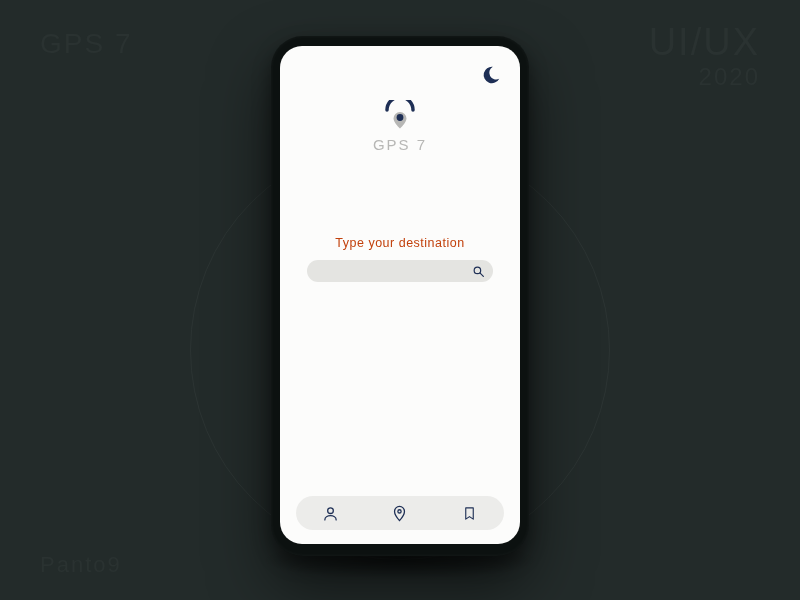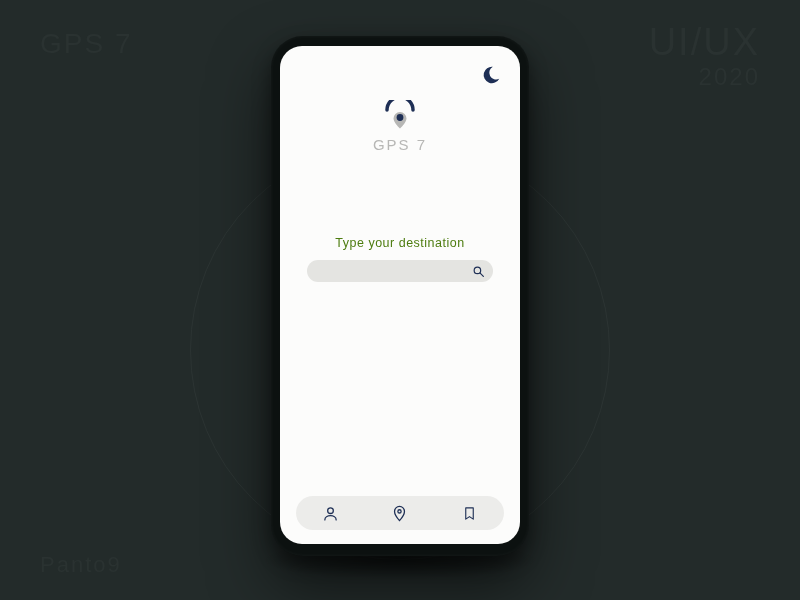--- a/index.html
+++ b/index.html
@@ -97,21 +97,21 @@
   .search-block {
     position: absolute;
     top: 190px;
     left: 0; right: 0;
     display: flex;
     flex-direction: column;
     align-items: center;
     gap: 10px;
   }
   .search-label {
-    color: #4d7c0f;
+    color: #c2410c;
     font-size: 12.5px;
     letter-spacing: .5px;
   }
   .search-bar {
     width: 186px;
     height: 22px;
     background: #e4e4e1;
     border-radius: 11px;
     display: flex;
     align-items: center;

